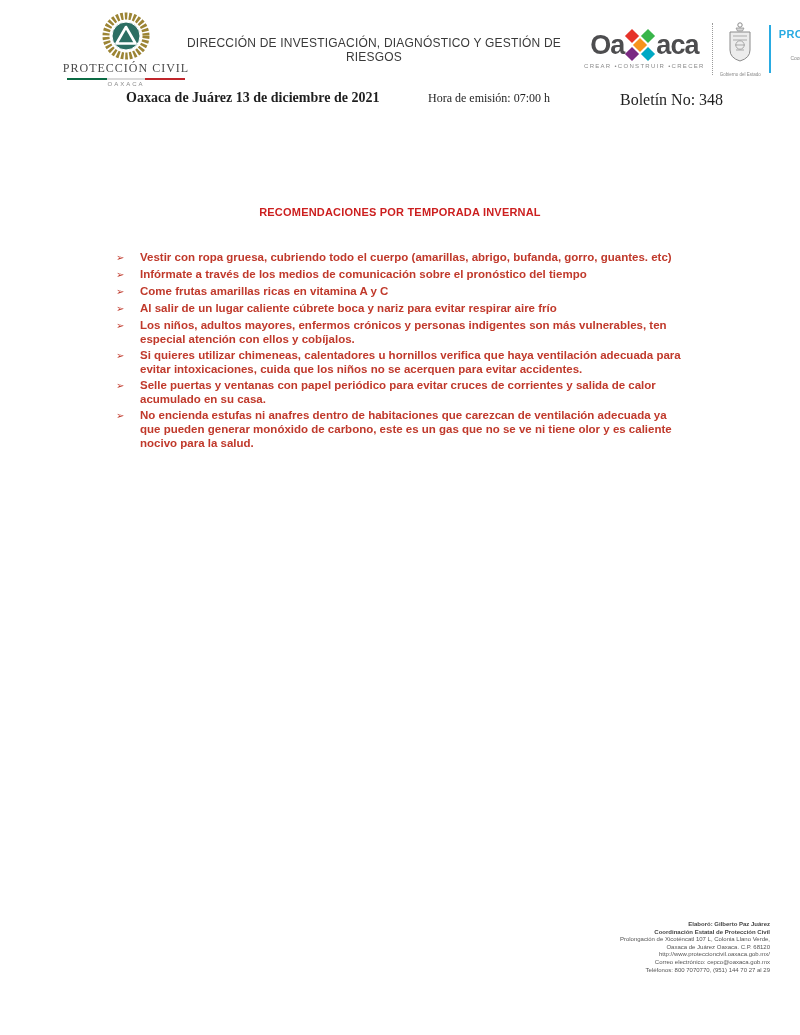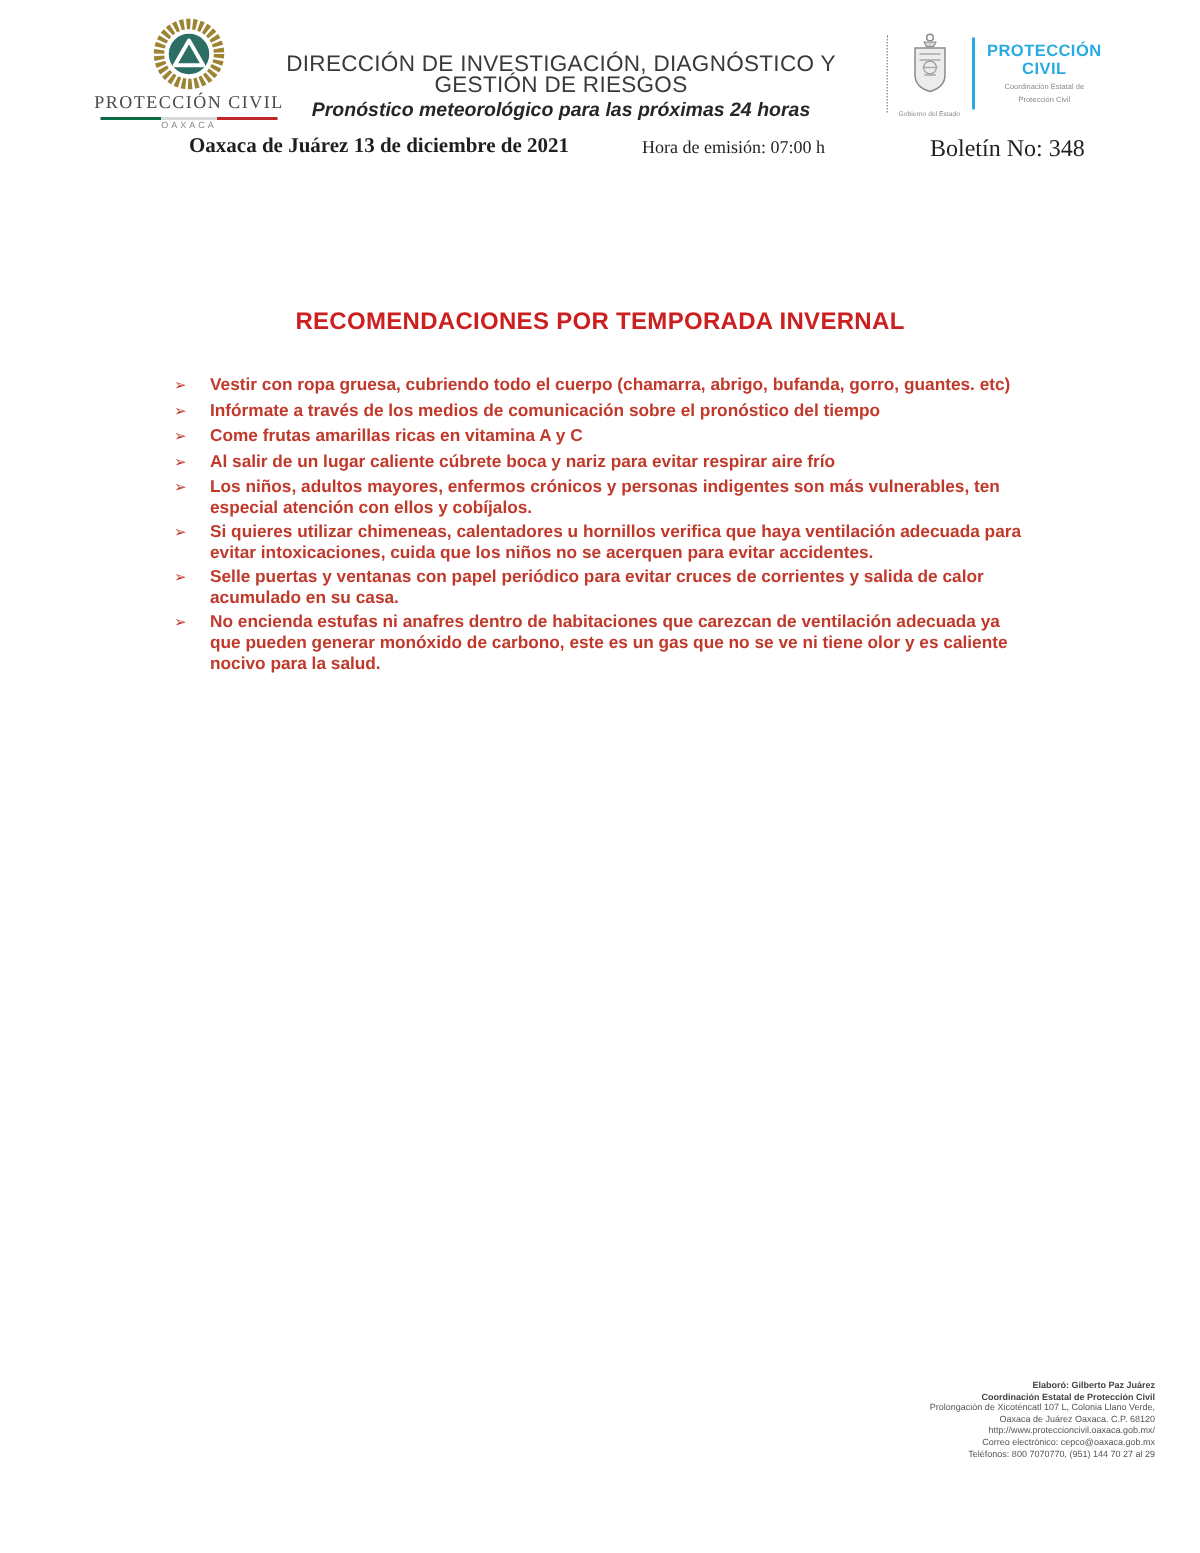--- a/index.html
+++ b/index.html
@@ -25,21 +25,21 @@
   .flag-line {
     height:2px; width:118px; margin:2px auto 1px auto;
     background:linear-gradient(to right,#0b6b44 0 34%,#d9d9d9 34% 66%,#c0262c 66% 100%);
   }
   .pc-left-sub { font-size:6px; letter-spacing:2px; color:#8a8a8a; }
 
   
   .header-center {
     position:absolute; left:168px; top:36px; width:412px; text-align:center;
   }
-  .hc-line { font-size:15px; color:#3a3a3a; letter-spacing:.2px; line-height:14px; }
+  .hc-line { font-size:12px; color:#3a3a3a; letter-spacing:.2px; line-height:14px; }
   .hc-line3 { font-size:13px; font-weight:bold; font-style:italic; color:#262626; margin-top:1px; }
 
   
   .header-right {
     position:absolute; left:584px; top:18px; height:62px;
     display:flex; align-items:center;
   }
   .oax-block { text-align:center; }
   .oax-word {
     display:flex; align-items:center; justify-content:center;
@@ -68,21 +68,21 @@
   
   .meta-row { position:absolute; top:90px; left:0; width:100%;
     font-family:"Liberation Serif", serif; color:#1f1f1f; }
   .meta-date { position:absolute; left:126px; top:0; font-size:14px; font-weight:700; }
   .meta-hour { position:absolute; left:428px; top:1px; font-size:12px; }
   .meta-bol  { position:absolute; left:620px; top:1px; font-size:16px; }
 
   
   .rec-heading {
     position:absolute; top:206px; left:0; width:100%;
-    text-align:center; font-size:16px; font-weight:800;
+    text-align:center; font-size:11px; font-weight:800;
     color:#cc1f1f; letter-spacing:.2px;
   }
   .rec-list {
     position:absolute; top:250px; left:116px; width:572px;
     list-style:none; margin:0; padding:0;
   }
   .rec-item { display:flex; margin-bottom:2px; }
   .rec-bullet {
     flex:0 0 24px; color:#c0392b; font-size:10px; line-height:14px;
     padding-top:1px;
@@ -110,24 +110,37 @@
       <circle cx="24" cy="24" r="14" fill="#2c6e63" stroke="#ffffff" stroke-width="1"></circle>
       <path d="M24 15 L33.5 31.5 L14.5 31.5 Z" fill="none" stroke="#ffffff" stroke-width="2.6" stroke-linejoin="round"></path>
     </svg>
     <div class="pc-left-title">PROTECCIÓN CIVIL</div>
     <div class="flag-line"></div>
     <div class="pc-left-sub">OAXACA</div>
   </div>
 
   <div class="header-center">
     <div class="hc-line">DIRECCIÓN DE INVESTIGACIÓN, DIAGNÓSTICO Y GESTIÓN DE RIESGOS</div>
-    <div class="hc-line3">Pronóstico meteorológico para las próximas 24 horas</div>
   </div>
 
   <div class="header-right">
+    <div class="oax-block">
+      <div class="oax-word">
+        <span>Oa</span>
+        <span class="oax-x">
+          <i class="d1"></i>
+            <i class="d2"></i>
+            <i class="d3"></i>
+            <i class="d4"></i>
+            <i class="d5"></i>
+        </span>
+        <span>aca</span>
+      </div>
+      <div class="oax-tag">CREAR •CONSTRUIR •CRECER</div>
+    </div>
 
     <div class="dot-divider"></div>
 
     <div class="seal-block">
       <svg width="30" height="46" viewBox="0 0 30 46">
         <circle cx="15" cy="4" r="2.2" fill="none" stroke="#8a8a8a" stroke-width="1"></circle>
         <path d="M11 7 h8 l-1.5 3 h-5 Z" fill="#d6d6d6" stroke="#8a8a8a" stroke-width=".7"></path>
         <path d="M5 11 h20 v18 q0 8 -10 11 q-10 -3 -10 -11 Z" fill="#ececec" stroke="#8a8a8a" stroke-width="1"></path>
         <path d="M8 15 h14 M8 19 h14 M10 24 h10 M11 29 h8" stroke="#a9a9a9" stroke-width="1" fill="none"></path>
         <circle cx="15" cy="24" r="4.2" fill="none" stroke="#9a9a9a" stroke-width=".8"></circle>
@@ -149,21 +162,21 @@
     <span class="meta-date">Oaxaca de Juárez 13 de diciembre de  2021</span>
     <span class="meta-hour">Hora de emisión: 07:00 h</span>
     <span class="meta-bol">Boletín No: 348</span>
   </div>
 
   <div class="rec-heading">RECOMENDACIONES POR TEMPORADA INVERNAL</div>
 
   <ul class="rec-list">
     <li class="rec-item">
       <span class="rec-bullet">➢</span>
-      <span class="rec-text">Vestir con ropa gruesa, cubriendo todo el cuerpo (chamarra, abrigo, bufanda, gorro, guantes. etc)</span>
+      <span class="rec-text">Vestir con ropa gruesa, cubriendo todo el cuerpo (amarillas, abrigo, bufanda, gorro, guantes. etc)</span>
     </li>
     <li class="rec-item">
       <span class="rec-bullet">➢</span>
       <span class="rec-text">Infórmate a través de los medios de comunicación sobre el pronóstico del tiempo</span>
     </li>
     <li class="rec-item">
       <span class="rec-bullet">➢</span>
       <span class="rec-text">Come frutas amarillas ricas en vitamina A y C</span>
     </li>
     <li class="rec-item">

